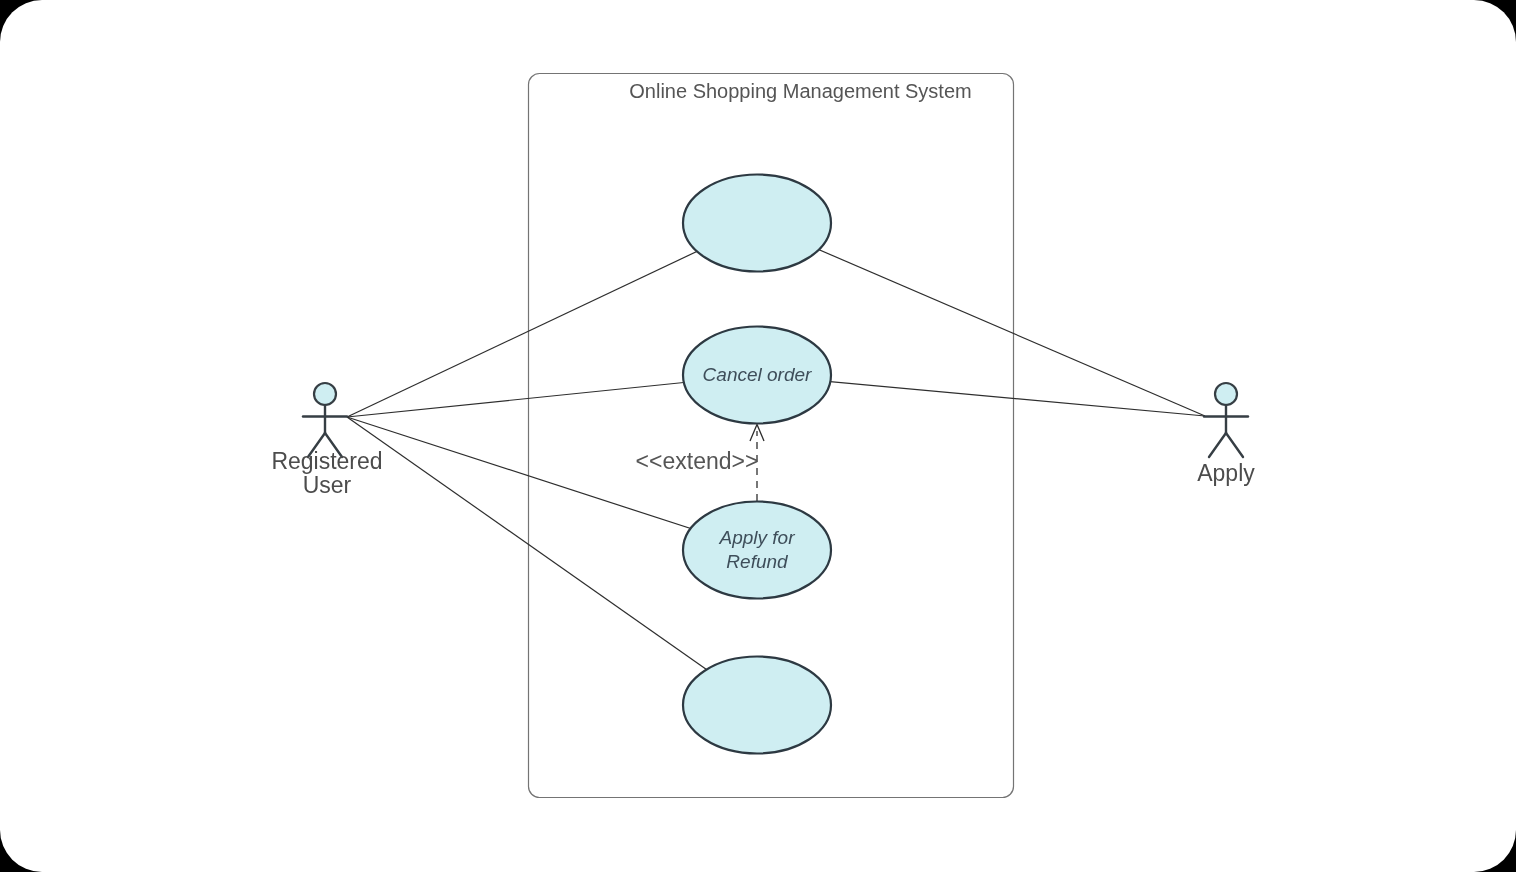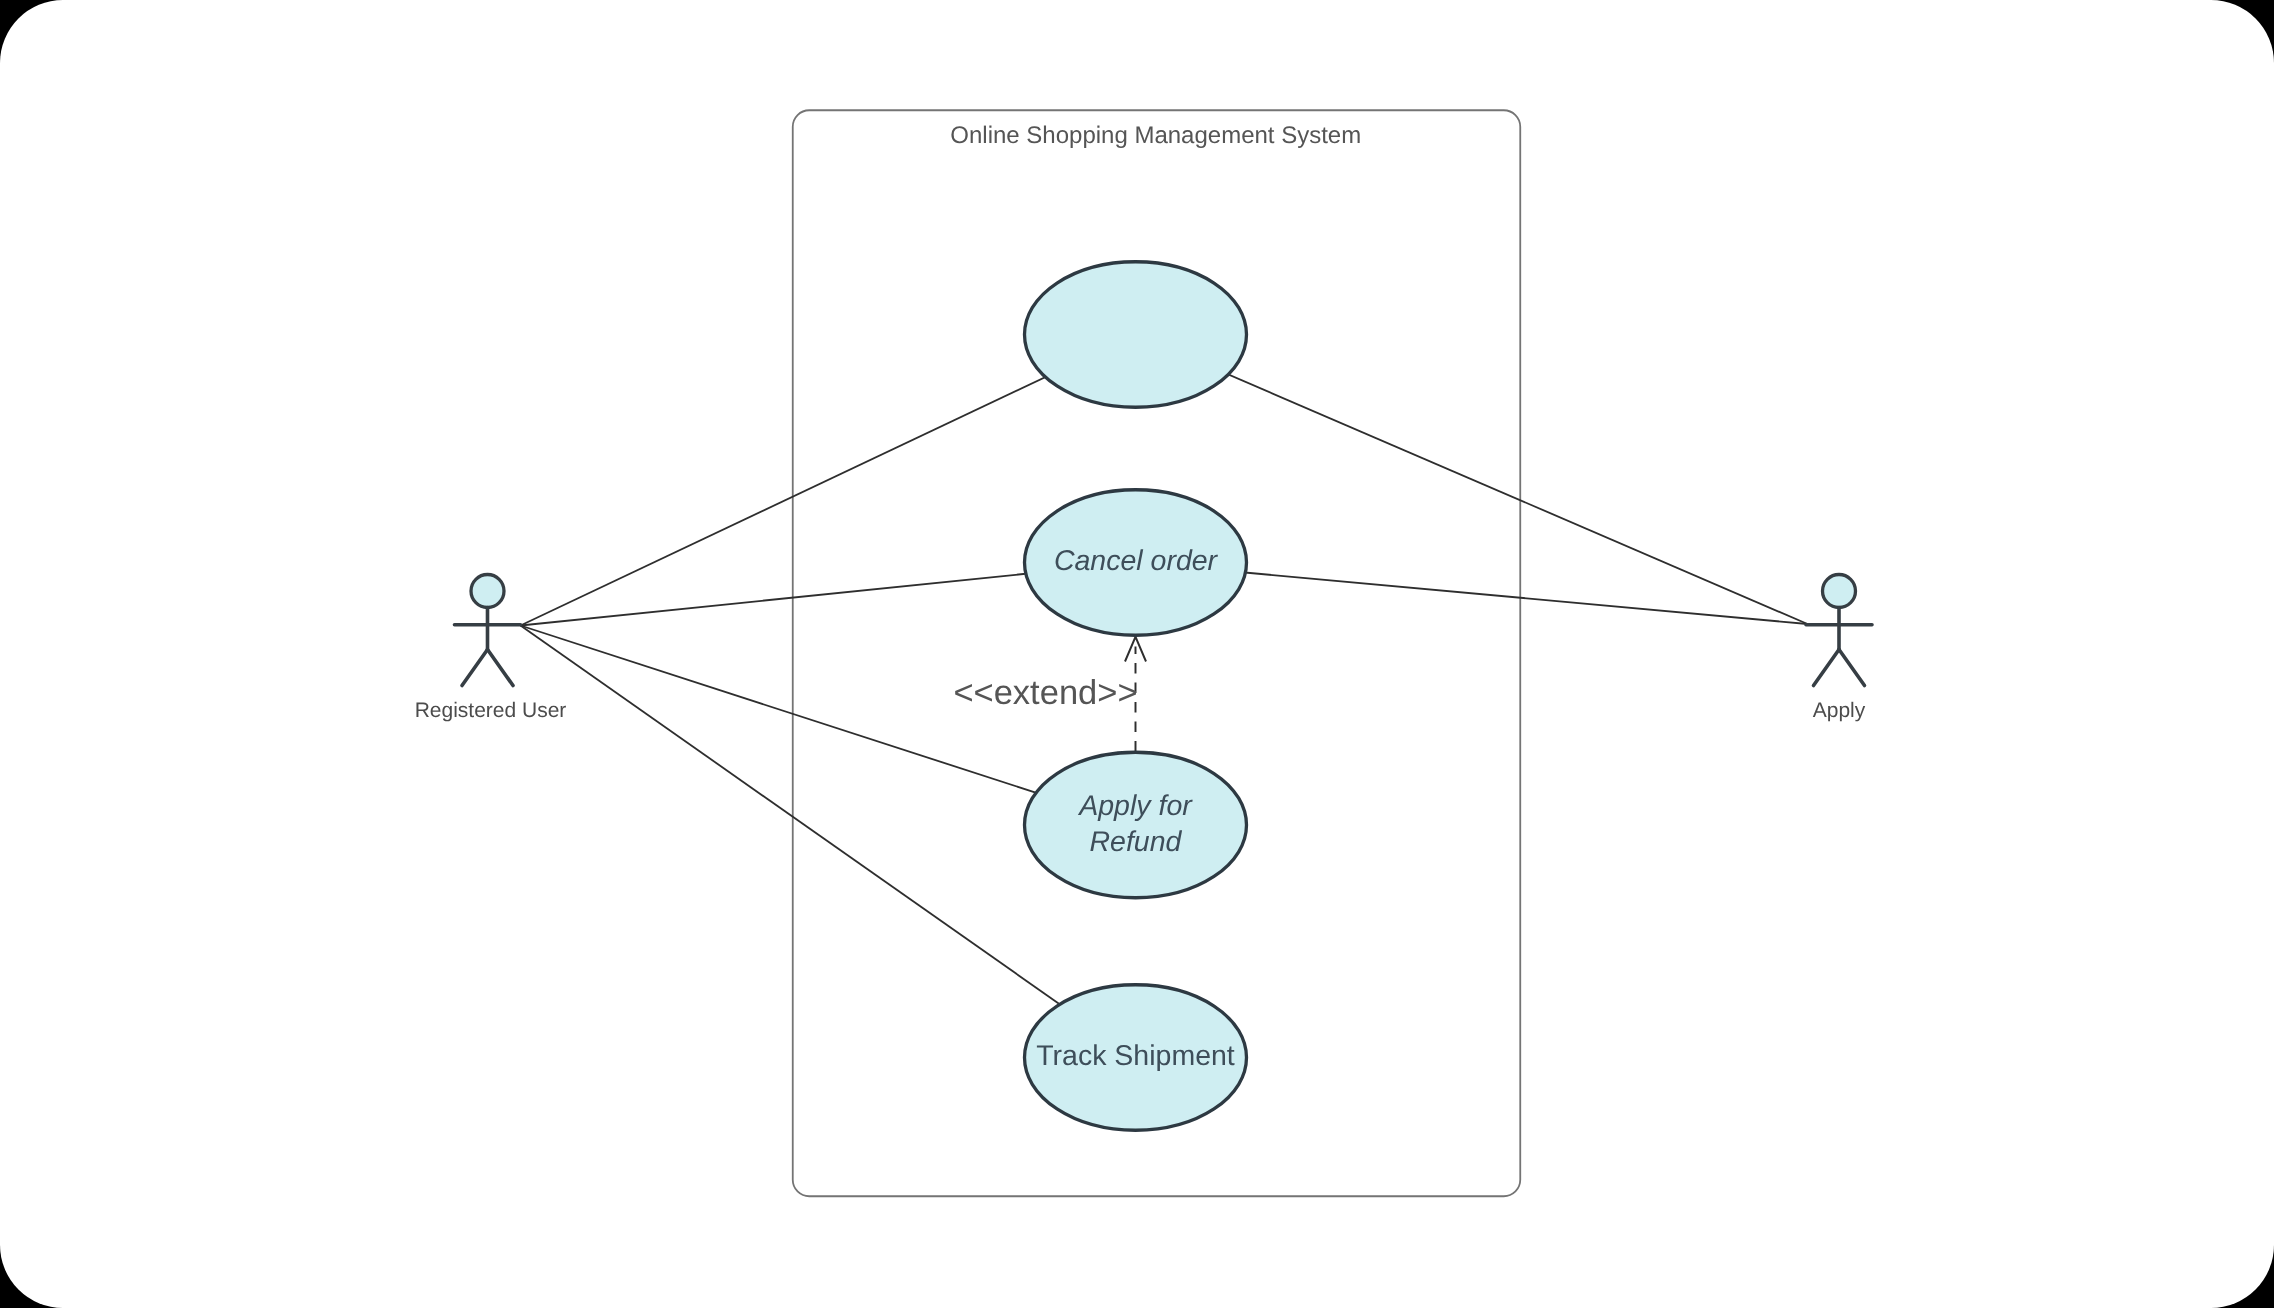--- a/index.html
+++ b/index.html
@@ -57,23 +57,23 @@
   .label {
     position: absolute;
     display: flex;
     align-items: center;
     justify-content: center;
     text-align: center;
     white-space: pre-line;
     pointer-events: none;
     line-height: 24px;
   }
-  .label.title   { font-size: 16px; color: var(--title-text, #555555); }
+  .label.title   { font-size: 20px; color: var(--title-text, #555555); margin-left: 30px; }
   .label.uc      { font-size: 19px; color: var(--use-case-text, #3e4e5a); }
-  .label.actor-name { font-size: 14px; color: var(--actor-text, #4c4c4c); }
+  .label.actor-name { font-size: 23px; color: var(--actor-text, #4c4c4c); }
   .label.extend  { font-size: 23px; color: var(--extend-text, #555555); }
 </style>
 </head>
 <body>
 
 <div class="page">
   <div class="surface"></div>
 
   <svg class="gfx" width="1516" height="872" viewBox="0 0 1516 872">
 
@@ -115,19 +115,18 @@
       <line x1="1226" y1="433" x2="1209" y2="457"></line>
       <line x1="1226" y1="433" x2="1243" y2="457"></line>
     </g>
   </svg>
 
   <div class="label title" style="left:528px; top:78px; width:485px; height:26px;">Online Shopping Management System</div>
 
   <div class="label uc" style="left:672px; top:335px; width:170px; height:80px;font-style:italic;">Cancel order</div>
   <div class="label uc" style="left:672px; top:510px; width:170px; height:80px;font-style:italic;">Apply for
 Refund</div>
-  <div class="label uc" style="left:672px; top:665px; width:170px; height:80px;">Track Shipment</div>
 
   <div class="label actor-name" style="left:247px; top:460px; width:160px; height:26px;">Registered User</div>
   <div class="label actor-name" style="left:1146px; top:460px; width:160px; height:26px;">Apply</div>
 
   <div class="label extend" style="left:617px; top:449px; width:160px; height:24px;">&lt;&lt;extend&gt;&gt;</div>
 </div>
 
 </body></html>

